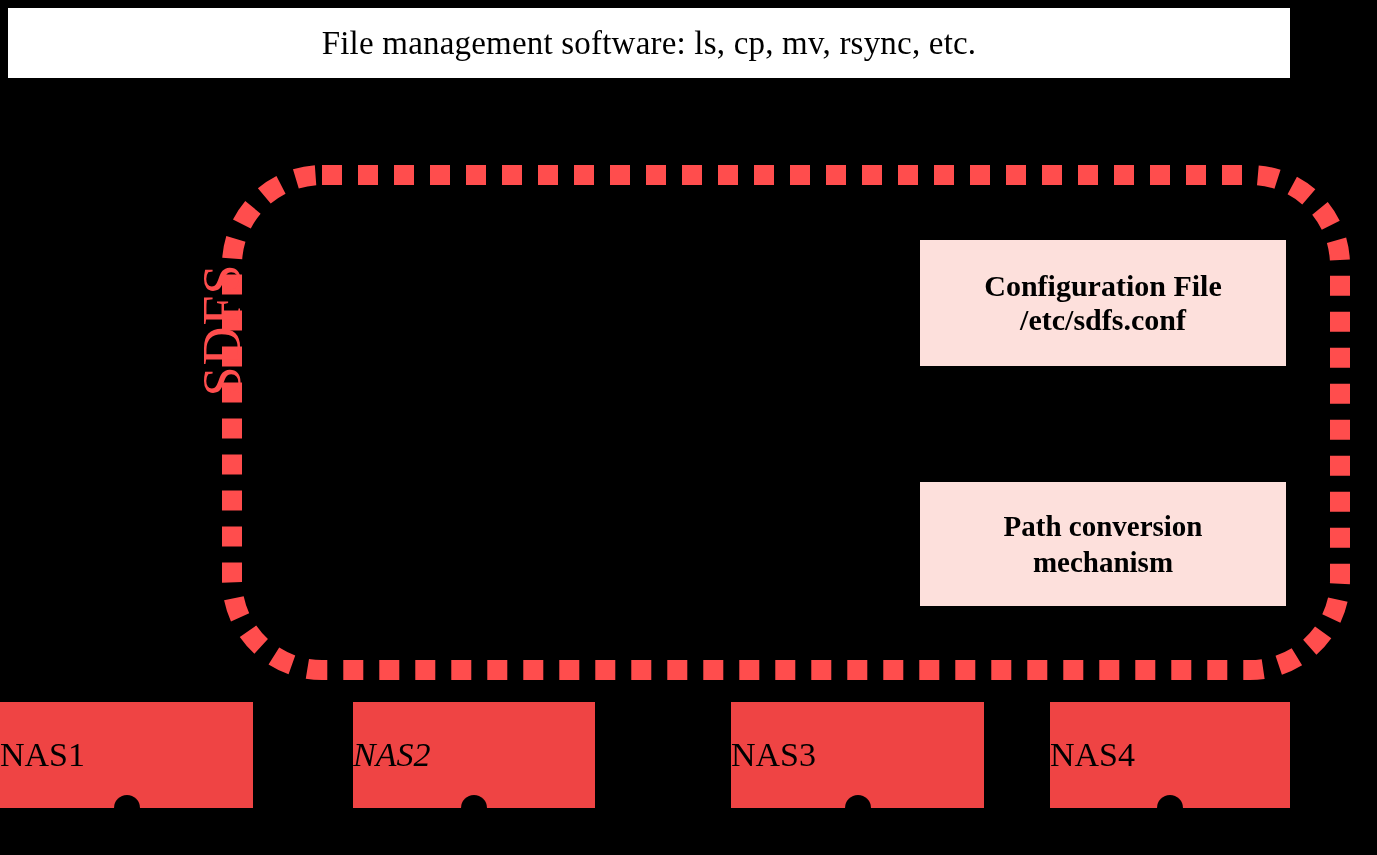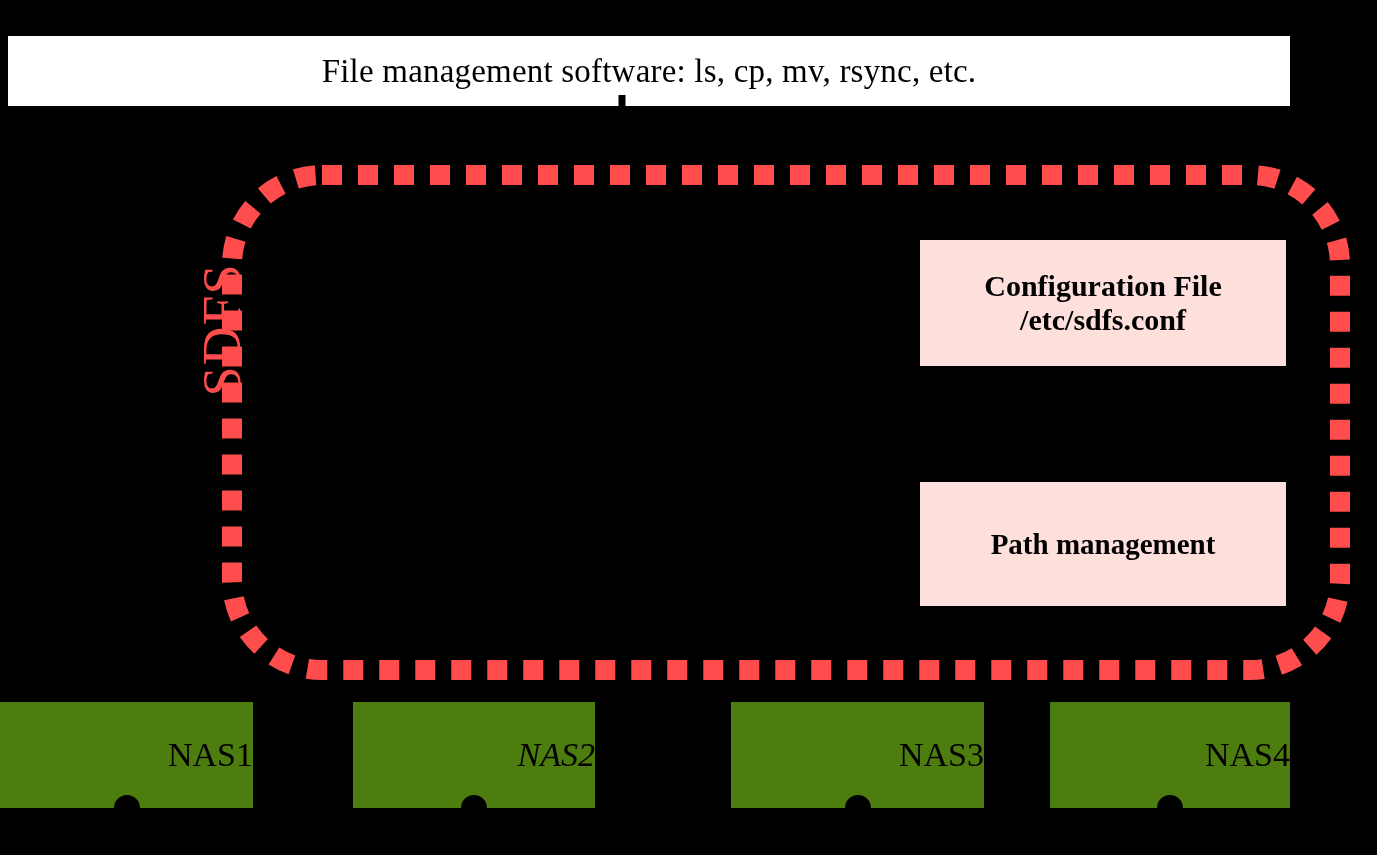--- a/index.html
+++ b/index.html
@@ -25,21 +25,20 @@
   
   .top-bar {
     left: 8px;
     top: 8px;
     width: 1282px;
     height: 70px;
     background: #ffffff;
     display: flex;
     align-items: center;
     justify-content: center;
-    margin-top: 28px;
   }
   .top-bar-label {
     color: #000000;
     font-size: 33px;
     line-height: 1;
     letter-spacing: 0.2px;
     white-space: nowrap;
   }
 
   
@@ -83,25 +82,25 @@
   .pink-title   { font-size: 30px; line-height: 1.1; }
   .pink-sub     { font-size: 30px; line-height: 1.2; }
   .pink-two-line{ font-size: 29px; line-height: 1.25; }
 
   .box-config  { left: 920px; top: 240px;  width: 366px; height: 126px; }
   .box-api     { left: 432px; top: 480px;  width: 380px; height: 126px; }
   .box-path    { left: 920px; top: 482px;  width: 366px; height: 124px; }
 
   
   .nas-box {
-    background: #4d7c0f;
+    background: #ef4444;
     color: #000000;
     display: flex;
     align-items: center;
-    justify-content: flex-end;
+    justify-content: flex-start;
     font-size: 34px;
     line-height: 1;
     top: 702px;
     height: 106px;
   }
   .nas-dot {
     position: absolute;
     bottom: -13px;
     left: 50%;
     width: 26px;
@@ -160,21 +159,22 @@
     <span>SDFS</span>
   </div>
 
   <div class="abs pink-box box-config">
     <div class="pink-title">Configuration File</div>
     <div class="pink-sub">/etc/sdfs.conf</div>
   </div>
 
 
   <div class="abs pink-box box-path">
-    <div class="pink-two-line">Path management</div>
+    <div class="pink-two-line">Path conversion</div>
+    <div class="pink-two-line">mechanism</div>
   </div>
 
   <div class="abs nas-box nas1">
     <span>NAS1</span>
     <span class="nas-dot"></span>
   </div>
 
   <div class="abs nas-box nas2">
     <span>NAS2</span>
     <span class="nas-dot"></span>

